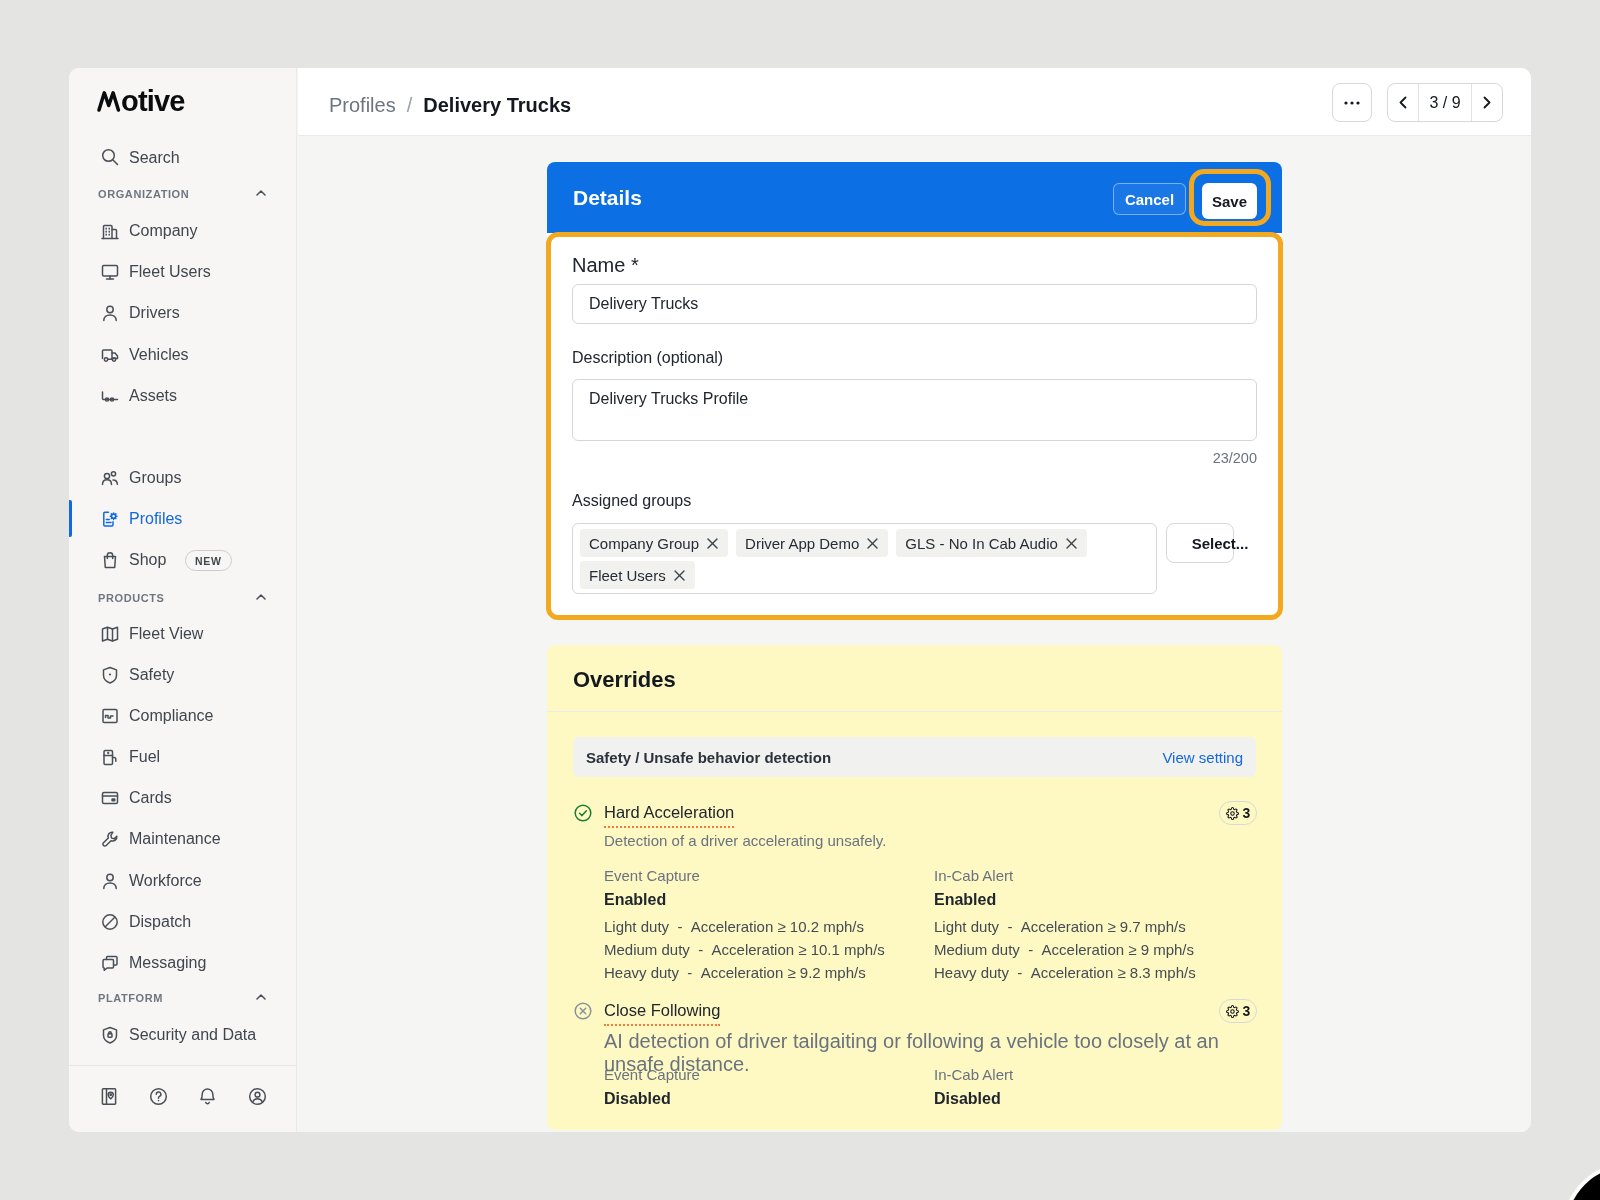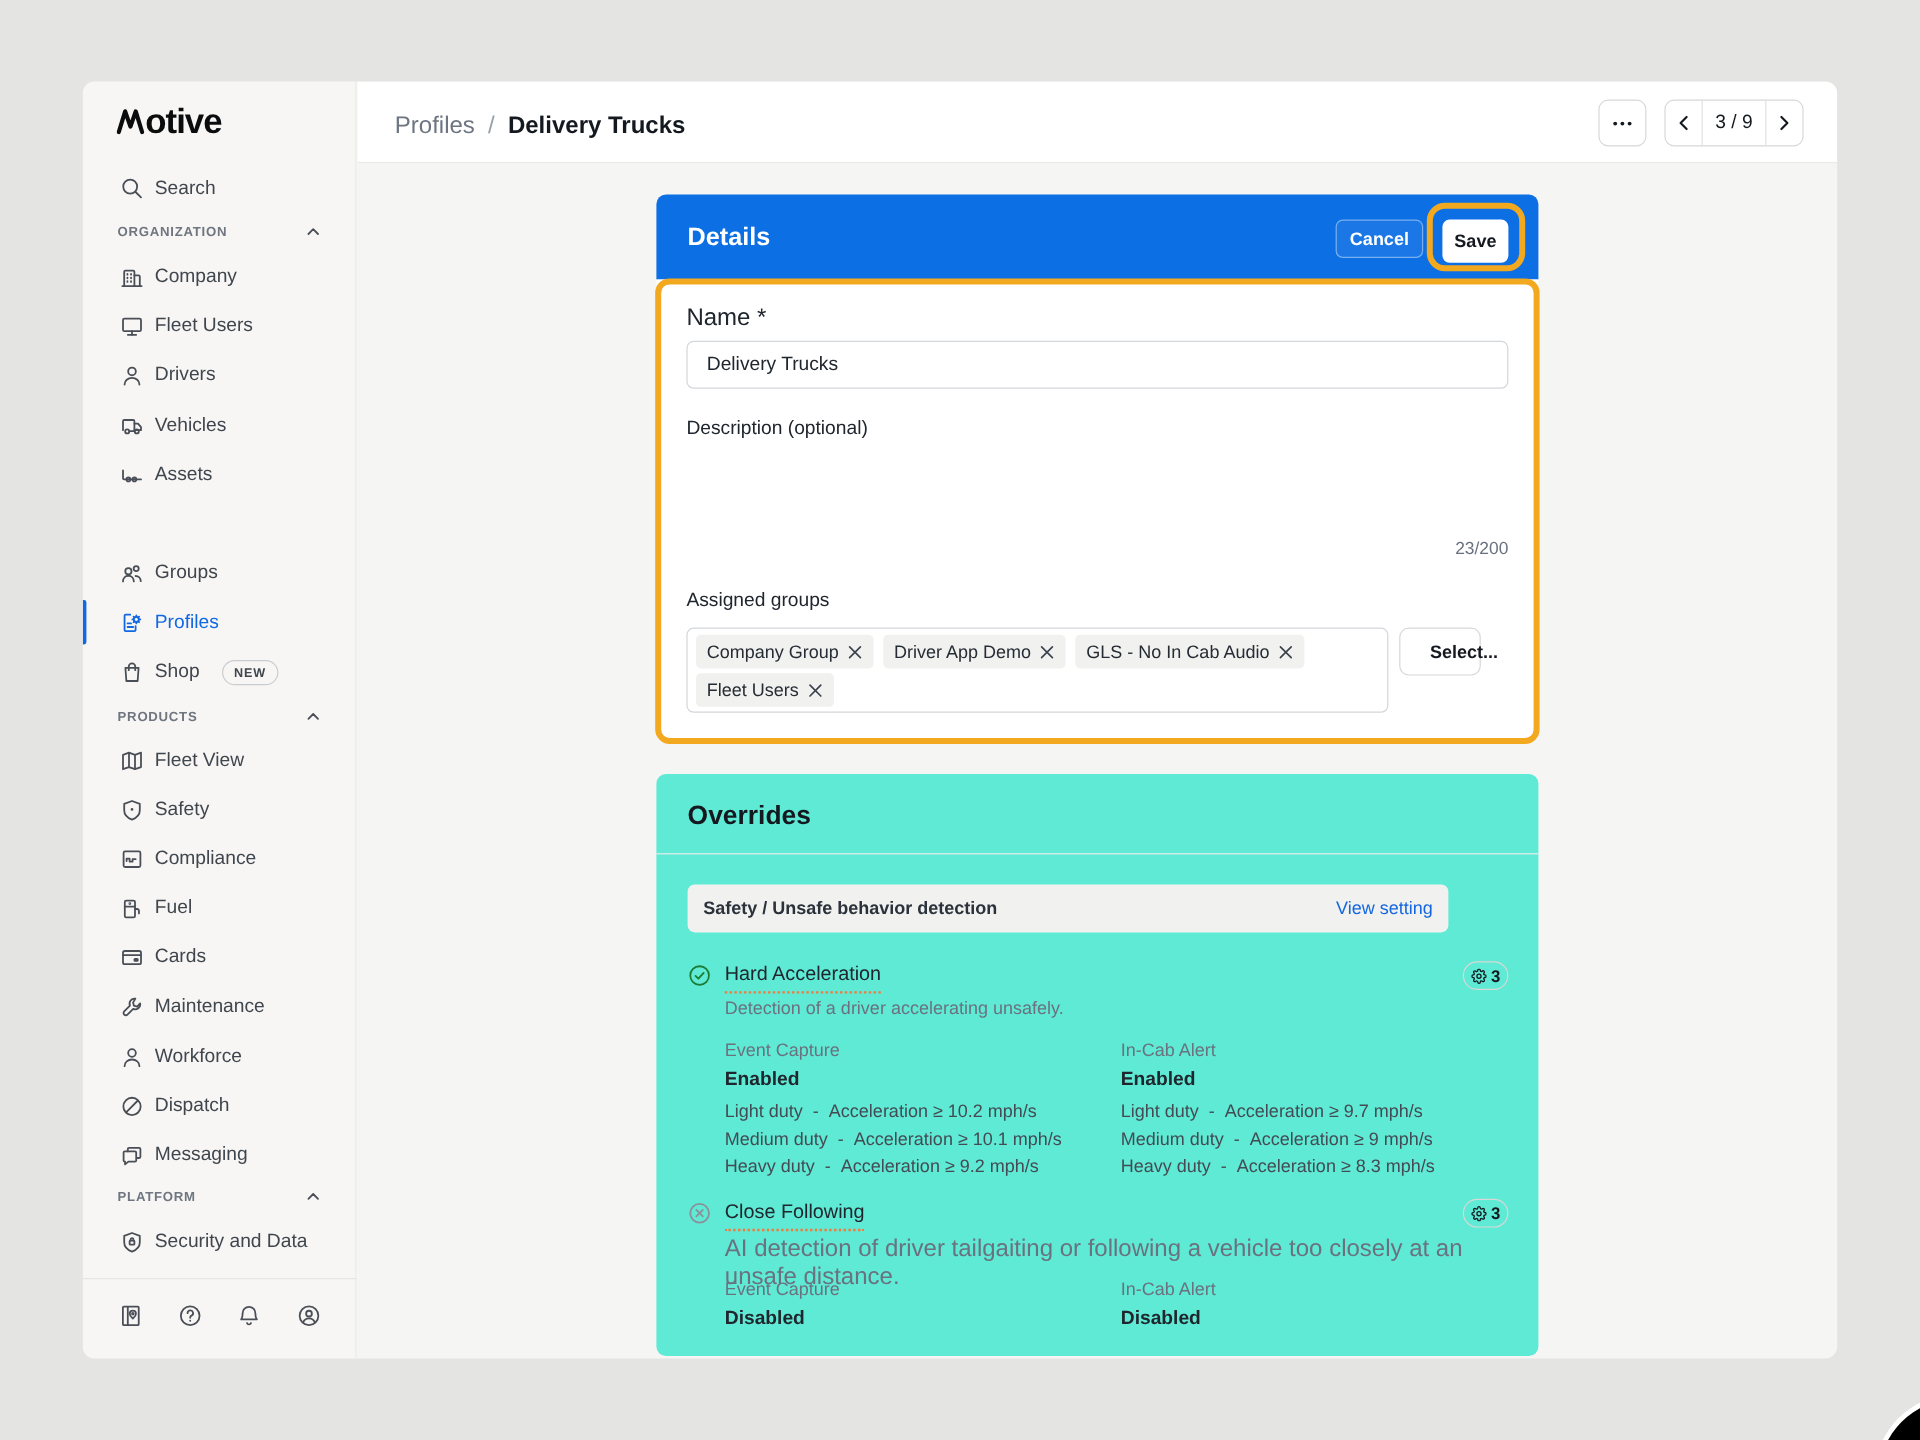--- a/index.html
+++ b/index.html
@@ -18,21 +18,21 @@
 .btn { border:1px solid #d8d8d6; border-radius:8px; background:#fff; }
 
 #bluehead { position:absolute; left:478px; top:94px; width:735px; height:71px; background:#0d6fe4; border-radius:8px 8px 0 0; }
 #formbody { position:absolute; left:478px; top:165px; width:735px; height:386px; background:#ffffff; border-radius:0 0 8px 8px; }
 #ring1 { position:absolute; left:477px; top:164px; width:737px; height:388px; border:5px solid #f2a91f; border-radius:12px; pointer-events:none; }
 #ring2 { position:absolute; left:1120px; top:101px; width:82px; height:57px; border:5px solid #f2a91f; border-radius:15px; pointer-events:none; }
 .field { position:absolute; background:#fff; border:1px solid #d3d6da; border-radius:6px; font-size:16px; color:#20262e; }
 .chip { display:inline-flex; align-items:center; height:28px; background:#f1f1ef; border-radius:4px; font-size:15px; color:#262c34; padding:0 9px; margin-right:8px; margin-bottom:4px; white-space:nowrap; }
 .chip svg { margin-left:7px; }
 
-#ovcard { position:absolute; left:478px; top:577px; width:735px; height:485px; background:#5eead4; border-radius:8px; }
+#ovcard { position:absolute; left:478px; top:577px; width:735px; height:485px; background:#fef9c3; border-radius:8px; }
 .glabel { font-size:15px; color:#6a7280; }
 .gline { font-size:15px; color:#444b54; }
 </style>
 </head>
 <body>
 <div id="win">
   <div id="side">
 
     <div style="position:absolute; left:28px; top:20px; height:26px;">
       <svg width="100" height="26" viewBox="0 0 100 26">
@@ -261,20 +261,21 @@
   </div>
   <div id="bluehead">
     <div style="position:absolute;left:26px;top:0;height:71px;display:flex;align-items:center;font-size:21px;font-weight:700;color:#ffffff;">Details</div>
     <div style="position:absolute;left:566px;top:21px;width:73px;height:32px;background:rgba(255,255,255,0.06);border:1px solid rgba(255,255,255,0.42);border-radius:6px;display:flex;align-items:center;justify-content:center;font-size:15px;font-weight:700;color:#ffffff;">Cancel</div>
     <div style="position:absolute;left:655px;top:21px;width:55px;height:36px;background:#ffffff;border-radius:6px;display:flex;align-items:center;justify-content:center;font-size:15px;font-weight:700;color:#14181f;">Save</div>
   </div>
   <div id="formbody">
     <div style="position:absolute;left:25px;top:21px;font-size:20px;color:#20262e;">Name&nbsp;*</div>
     <div class="field" style="left:25px;top:51px;width:685px;height:40px;display:flex;align-items:center;padding:0 16px;">Delivery Trucks</div>
     <div style="position:absolute;left:25px;top:116px;font-size:16px;color:#20262e;">Description (optional)</div>
+    <div class="field" style="left:25px;top:146px;width:685px;height:62px;padding:10px 16px;">Delivery Trucks Profile</div>
     <div style="position:absolute;right:25px;top:217px;font-size:14.5px;color:#6a7280;">23/200</div>
     <div style="position:absolute;left:25px;top:259px;font-size:16px;color:#20262e;">Assigned groups</div>
     <div class="field" style="left:25px;top:290px;width:585px;height:71px;padding:5px 7px;">
       <span class="chip">Company Group<svg width="13" height="13" viewBox="0 0 13 13" stroke="#3c434c" stroke-width="1.4" stroke-linecap="round">
             <line x1="2" y1="2" x2="11" y2="11"></line>
             <line x1="11" y1="2" x2="2" y2="11"></line>
           </svg></span><span class="chip">Driver App Demo<svg width="13" height="13" viewBox="0 0 13 13" stroke="#3c434c" stroke-width="1.4" stroke-linecap="round">
             <line x1="2" y1="2" x2="11" y2="11"></line>
             <line x1="11" y1="2" x2="2" y2="11"></line>
           </svg></span><span class="chip">GLS&nbsp;-&nbsp;No In Cab Audio<svg width="13" height="13" viewBox="0 0 13 13" stroke="#3c434c" stroke-width="1.4" stroke-linecap="round">
@@ -283,21 +284,21 @@
           </svg></span><span class="chip">Fleet Users<svg width="13" height="13" viewBox="0 0 13 13" stroke="#3c434c" stroke-width="1.4" stroke-linecap="round">
             <line x1="2" y1="2" x2="11" y2="11"></line>
             <line x1="11" y1="2" x2="2" y2="11"></line>
           </svg></span>
     </div>
     <div class="btn" style="position:absolute;left:619px;top:290px;width:68px;height:40px;display:flex;align-items:center;justify-content:center;font-size:15px;font-weight:700;color:#14181f;padding-left:40px;">Select...</div>
   </div>
   <div id="ovcard">
     <div style="position:absolute;left:26px;top:22px;font-size:22px;font-weight:700;color:#14181f;">Overrides</div>
     <div style="position:absolute;left:0;top:66px;width:735px;height:1px;background:#ececea;"></div>
-    <div style="position:absolute;left:26px;top:92px;width:634px;height:40px;background:#f1f1ef;border-radius:6px;display:flex;align-items:center;padding:0 13px;">
+    <div style="position:absolute;left:26px;top:92px;width:683px;height:40px;background:#f1f1ef;border-radius:6px;display:flex;align-items:center;padding:0 13px;">
       <span style="font-size:15px;font-weight:700;color:#2b323b;">Safety / Unsafe behavior detection</span>
       <span style="margin-left:auto;font-size:15px;color:#1467e0;">View setting</span>
     </div>
 
     <svg style="position:absolute;left:27px;top:159px;" width="18" height="18" viewBox="0 0 18 18" fill="none" stroke="#1c7c34" stroke-width="1.5" stroke-linecap="round" stroke-linejoin="round">
         <circle cx="9" cy="9" r="7.8"></circle>
         <path d="M5.6 9.3 L8 11.6 L12.4 6.8"></path>
       </svg>
     <div style="position:absolute;left:57px;top:158px;font-size:16.5px;color:#20262e;border-bottom:2px dotted #f4793b;padding-bottom:4px;">Hard Acceleration</div>
     <div style="position:absolute;left:672px;top:156px;width:38px;height:24px;border:1px solid #d8d8d6;border-radius:12px;display:flex;align-items:center;justify-content:center;gap:4px;">

